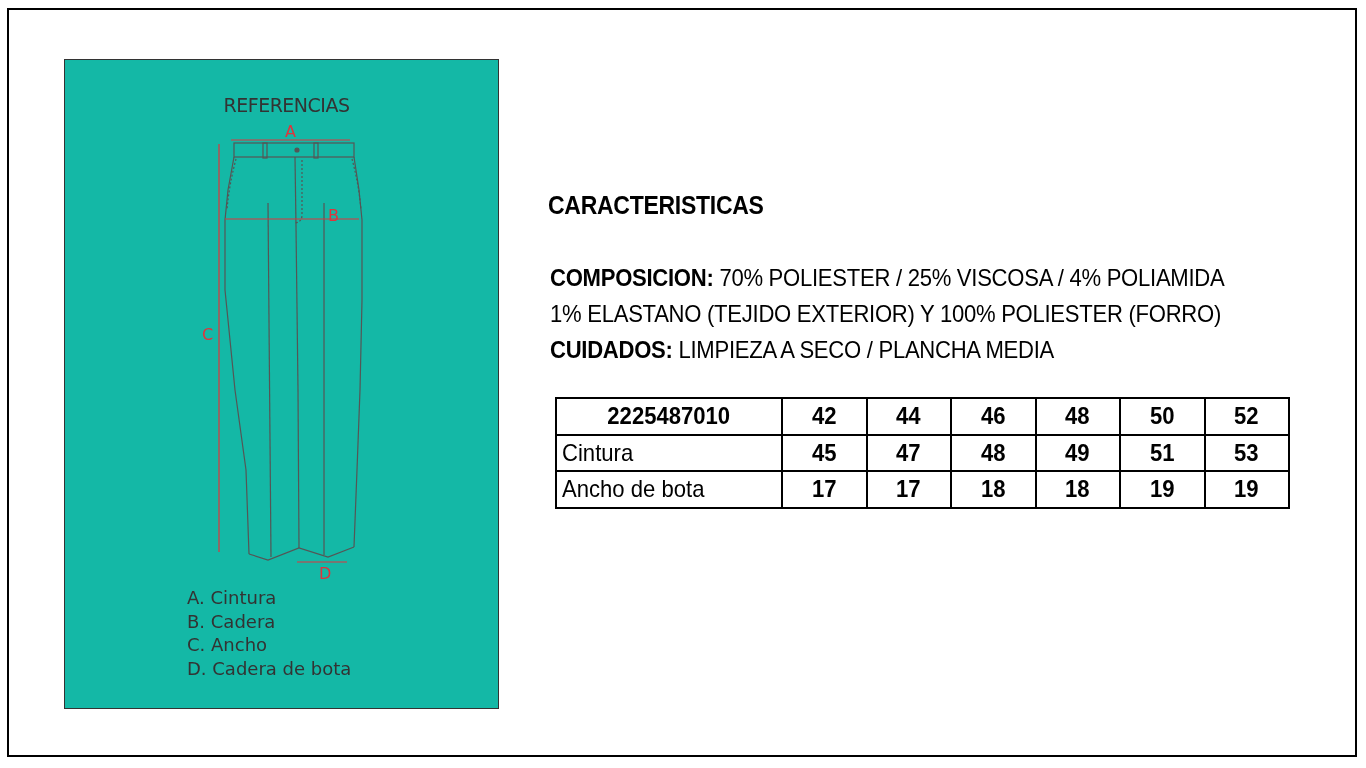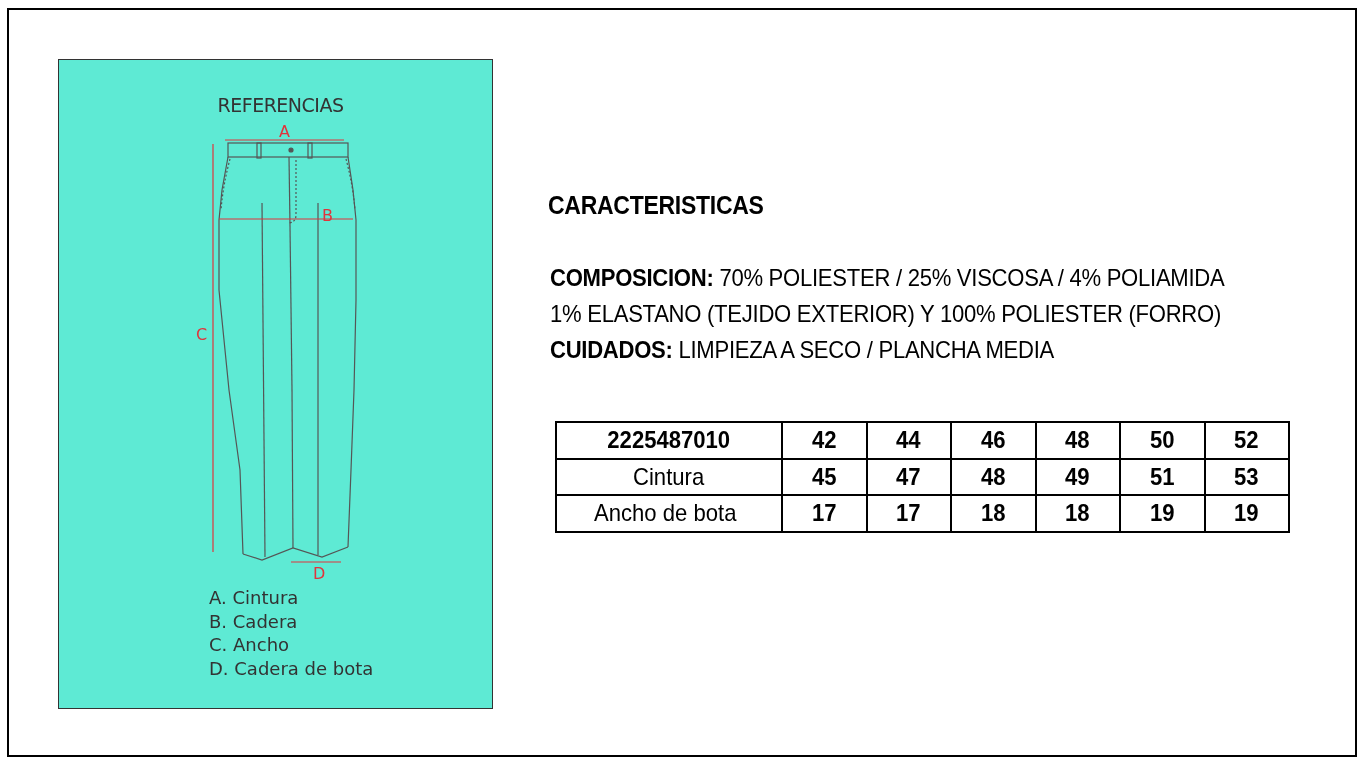--- a/index.html
+++ b/index.html
@@ -1,32 +1,32 @@
 <!DOCTYPE html>
 <html><head>
   <meta charset="utf-8">
   <style>
     html, body { margin: 0; padding: 0; background: #ffffff; }
     body { width: 1366px; height: 768px; position: relative; overflow: hidden; font-family: "Liberation Sans", sans-serif; }
     .frame { position: absolute; left: 7px; top: 8px; width: 1350px; height: 749px; border: 2px solid #000; box-sizing: border-box; background: #fff; }
-    .ref-panel { position: absolute; left: 58px; top: 59px; width: 435px; height: 650px; border: 1.5px solid #333; box-sizing: border-box; background: #5eead4; }
+    .ref-panel { position: absolute; left: 64px; top: 59px; width: 435px; height: 650px; border: 1.5px solid #333; box-sizing: border-box; background: #14b8a6; }
     .ref-title { position: absolute; left: 0; width: 100%; top: 34px; text-align: center; font-family: "DejaVu Sans", sans-serif; font-size: 19px; color: #333; letter-spacing: -0.5px; padding-left: 10px; box-sizing: border-box; }
     .pants-svg { position: absolute; left: 0; top: 0; }
-    .legend { position: absolute; left: 122px; top: 526px; font-family: "DejaVu Sans", sans-serif; font-size: 18px; color: #333; line-height: 23.5px; margin-left: 28px; }
+    .legend { position: absolute; left: 122px; top: 526px; font-family: "DejaVu Sans", sans-serif; font-size: 18px; color: #333; line-height: 23.5px; }
     .legend div { white-space: nowrap; }
     .title { position: absolute; left: 548px; top: 191px; font-family: "Liberation Sans", sans-serif; font-weight: bold; font-size: 25px; color: #000; transform: scaleX(0.92); transform-origin: left; white-space: nowrap; letter-spacing: -0.3px; }
     .line { position: absolute; left: 550px; font-size: 24px; color: #000; white-space: nowrap; transform: scaleX(0.92); transform-origin: left; letter-spacing: -0.3px; }
     .line b { font-weight: bold; }
     .l1 { top: 264px; }
     .l2 { top: 300px; }
     .l3 { top: 336px; }
 
-    table.sizes { position: absolute; left: 555px; top: 421px; border-collapse: collapse; font-size: 24px; color: #000; }
+    table.sizes { position: absolute; left: 555px; top: 397px; border-collapse: collapse; font-size: 24px; color: #000; }
     table.sizes td { border: 2px solid #000; height: 34.5px; padding: 0; text-align: center; white-space: nowrap; }
-    table.sizes td.rowlabel { text-align: center; padding-left: 5px; width: 219px; }
+    table.sizes td.rowlabel { text-align: left; padding-left: 5px; width: 219px; }
     table.sizes td.code { width: 224px; font-weight: bold; }
     table.sizes td.num { width: 82.5px; font-weight: bold; }
     table.sizes tr.head td { font-weight: bold; }
     .cell-inner { display: inline-block; transform: scaleX(0.92); transform-origin: center; }
     td.rowlabel .cell-inner { transform-origin: left; }
   </style>
 </head>
 <body>
 
 <div class="frame"></div>

